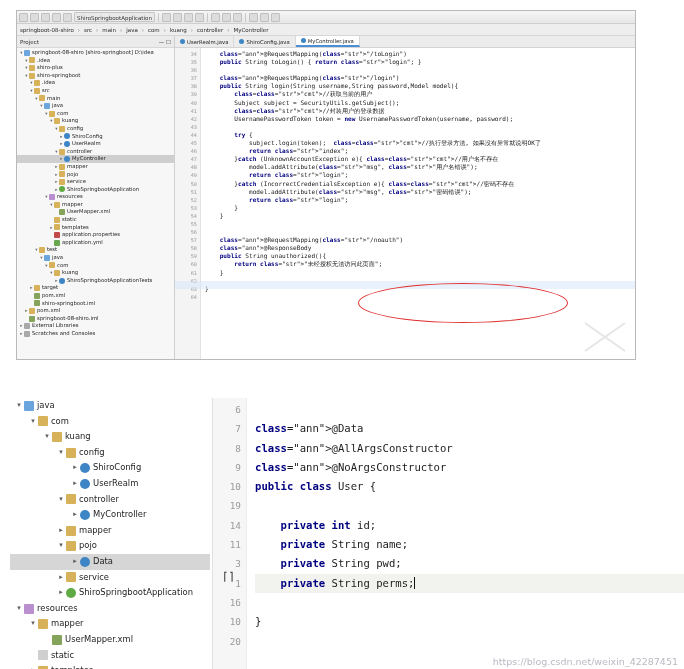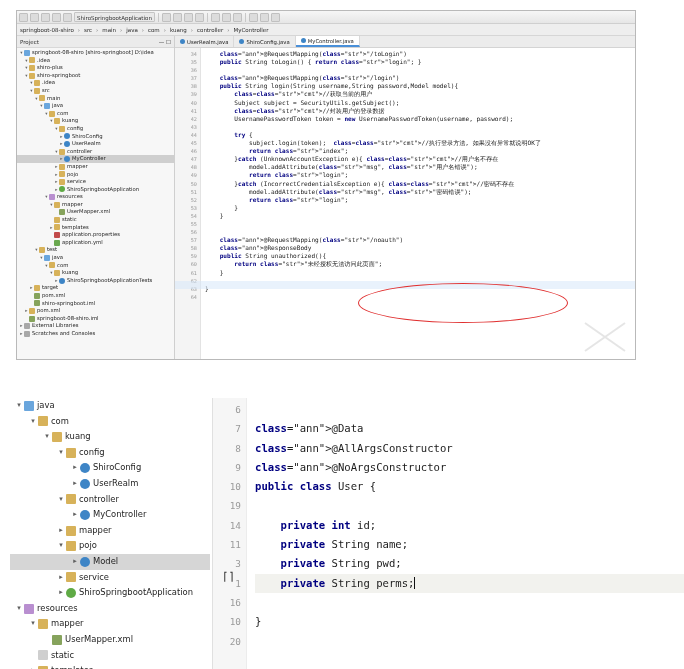--- a/index.html
+++ b/index.html
@@ -615,21 +615,21 @@
           <span class="b-label">mapper</span>
         </div>
         <div class="b-node" style="padding-left: 46px;">
           <span class="arrow2">▾</span>
           <span class="b-icon bi-folder"></span>
           <span class="b-label">pojo</span>
         </div>
         <div class="b-node sel" style="padding-left: 60px;">
           <span class="arrow2">▸</span>
           <span class="b-icon bi-class"></span>
-          <span class="b-label">Model</span>
+          <span class="b-label">Data</span>
         </div>
         <div class="b-node" style="padding-left: 46px;">
           <span class="arrow2">▸</span>
           <span class="b-icon bi-folder"></span>
           <span class="b-label">service</span>
         </div>
         <div class="b-node" style="padding-left: 46px;">
           <span class="arrow2">▸</span>
           <span class="b-icon bi-spring"></span>
           <span class="b-label">ShiroSpringbootApplication</span>
@@ -675,15 +675,16 @@
           <div class="bgl">1</div>
           <div class="bgl">16</div>
           <div class="bgl">10</div>
           <div class="bgl">20</div>
         </div>
       <div class="b-code" id="b-code"><div class="bcl">&nbsp;</div><div class="bcl"><span <span="" class="kw">class</span>="ann"&gt;@Data</div><div class="bcl"><span <span="" class="kw">class</span>="ann"&gt;@AllArgsConstructor</div><div class="bcl"><span <span="" class="kw">class</span>="ann"&gt;@NoArgsConstructor</div><div class="bcl"><span class="kw">public</span> <span class="kw">class</span> User {</div><div class="bcl">&nbsp;</div><div class="bcl">    <span class="kw">private</span> <span class="kw">int</span> id;</div><div class="bcl">    <span class="kw">private</span> String name;</div><div class="bcl">    <span class="kw">private</span> String pwd;</div><div class="bcl hl">    <span class="kw">private</span> String perms;<span class="caret"></span></div><div class="bcl">&nbsp;</div><div class="bcl">}</div><div class="bcl">&nbsp;</div></div>
     </div>
 
     <div class="ibeam">⌈⌉</div>
 
+    <div class="watermark">https://blog.csdn.net/weixin_42287451</div>
   </div>
 
 </div>
 
 </body></html>

